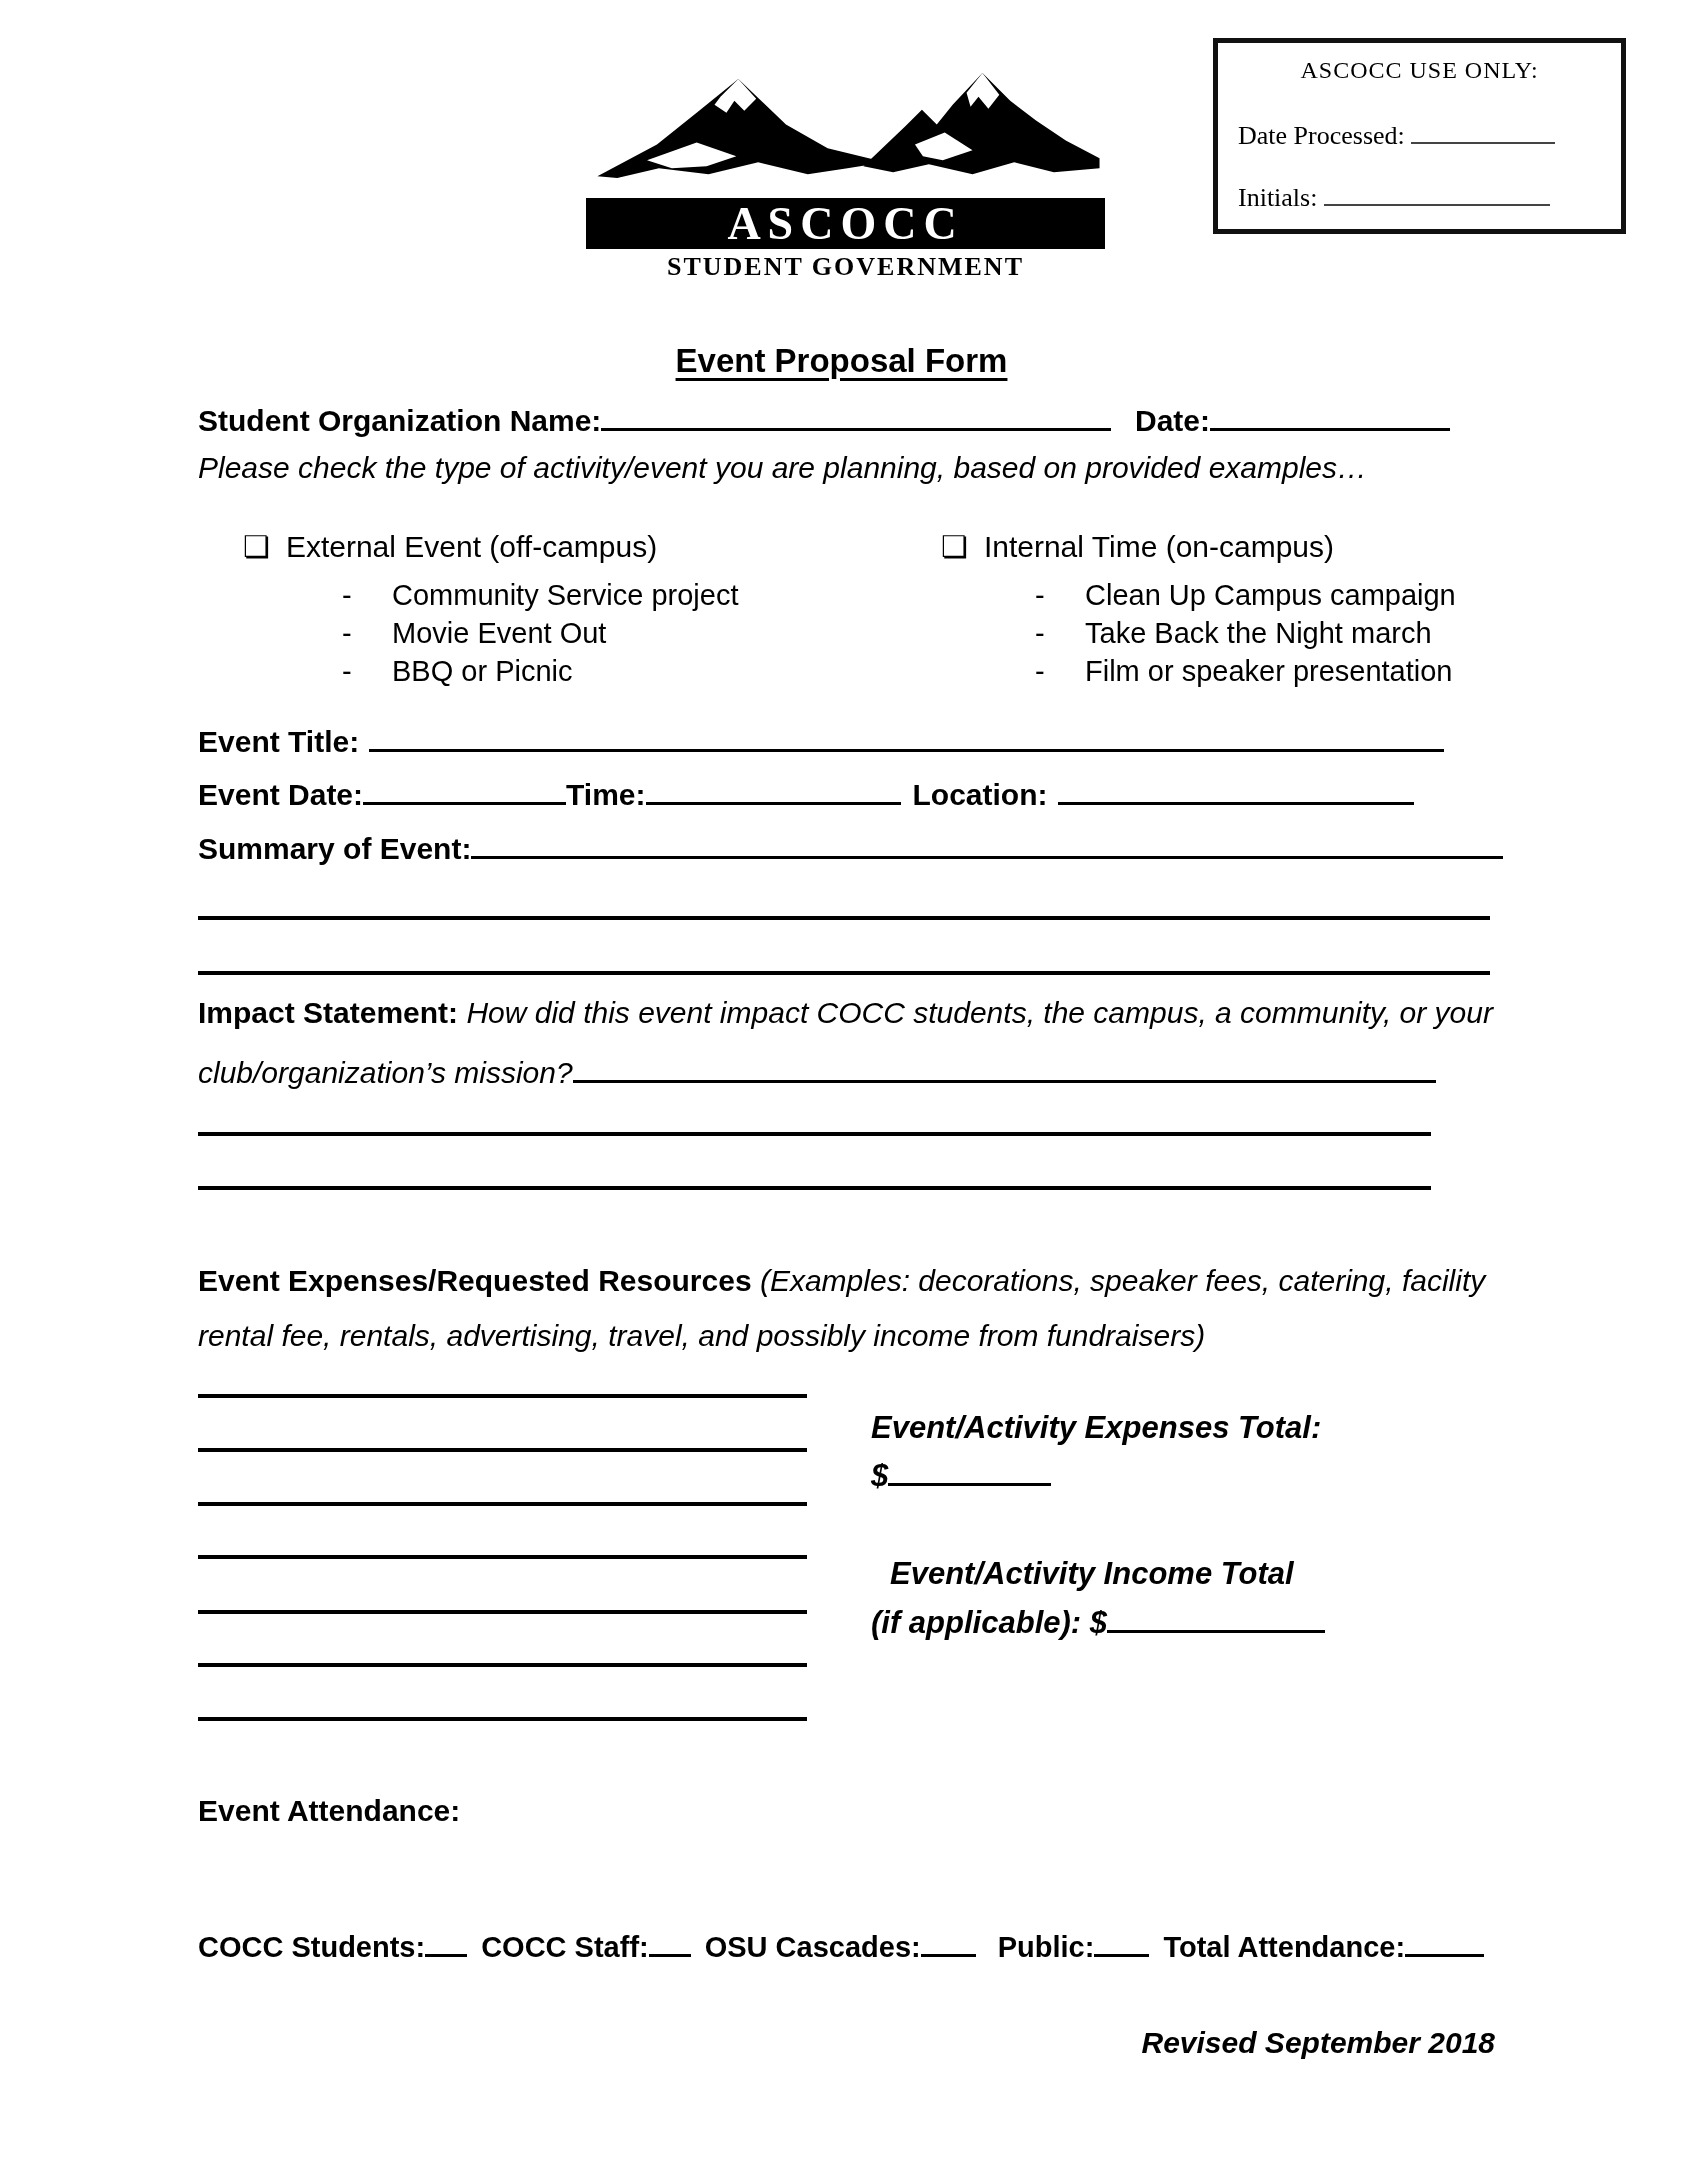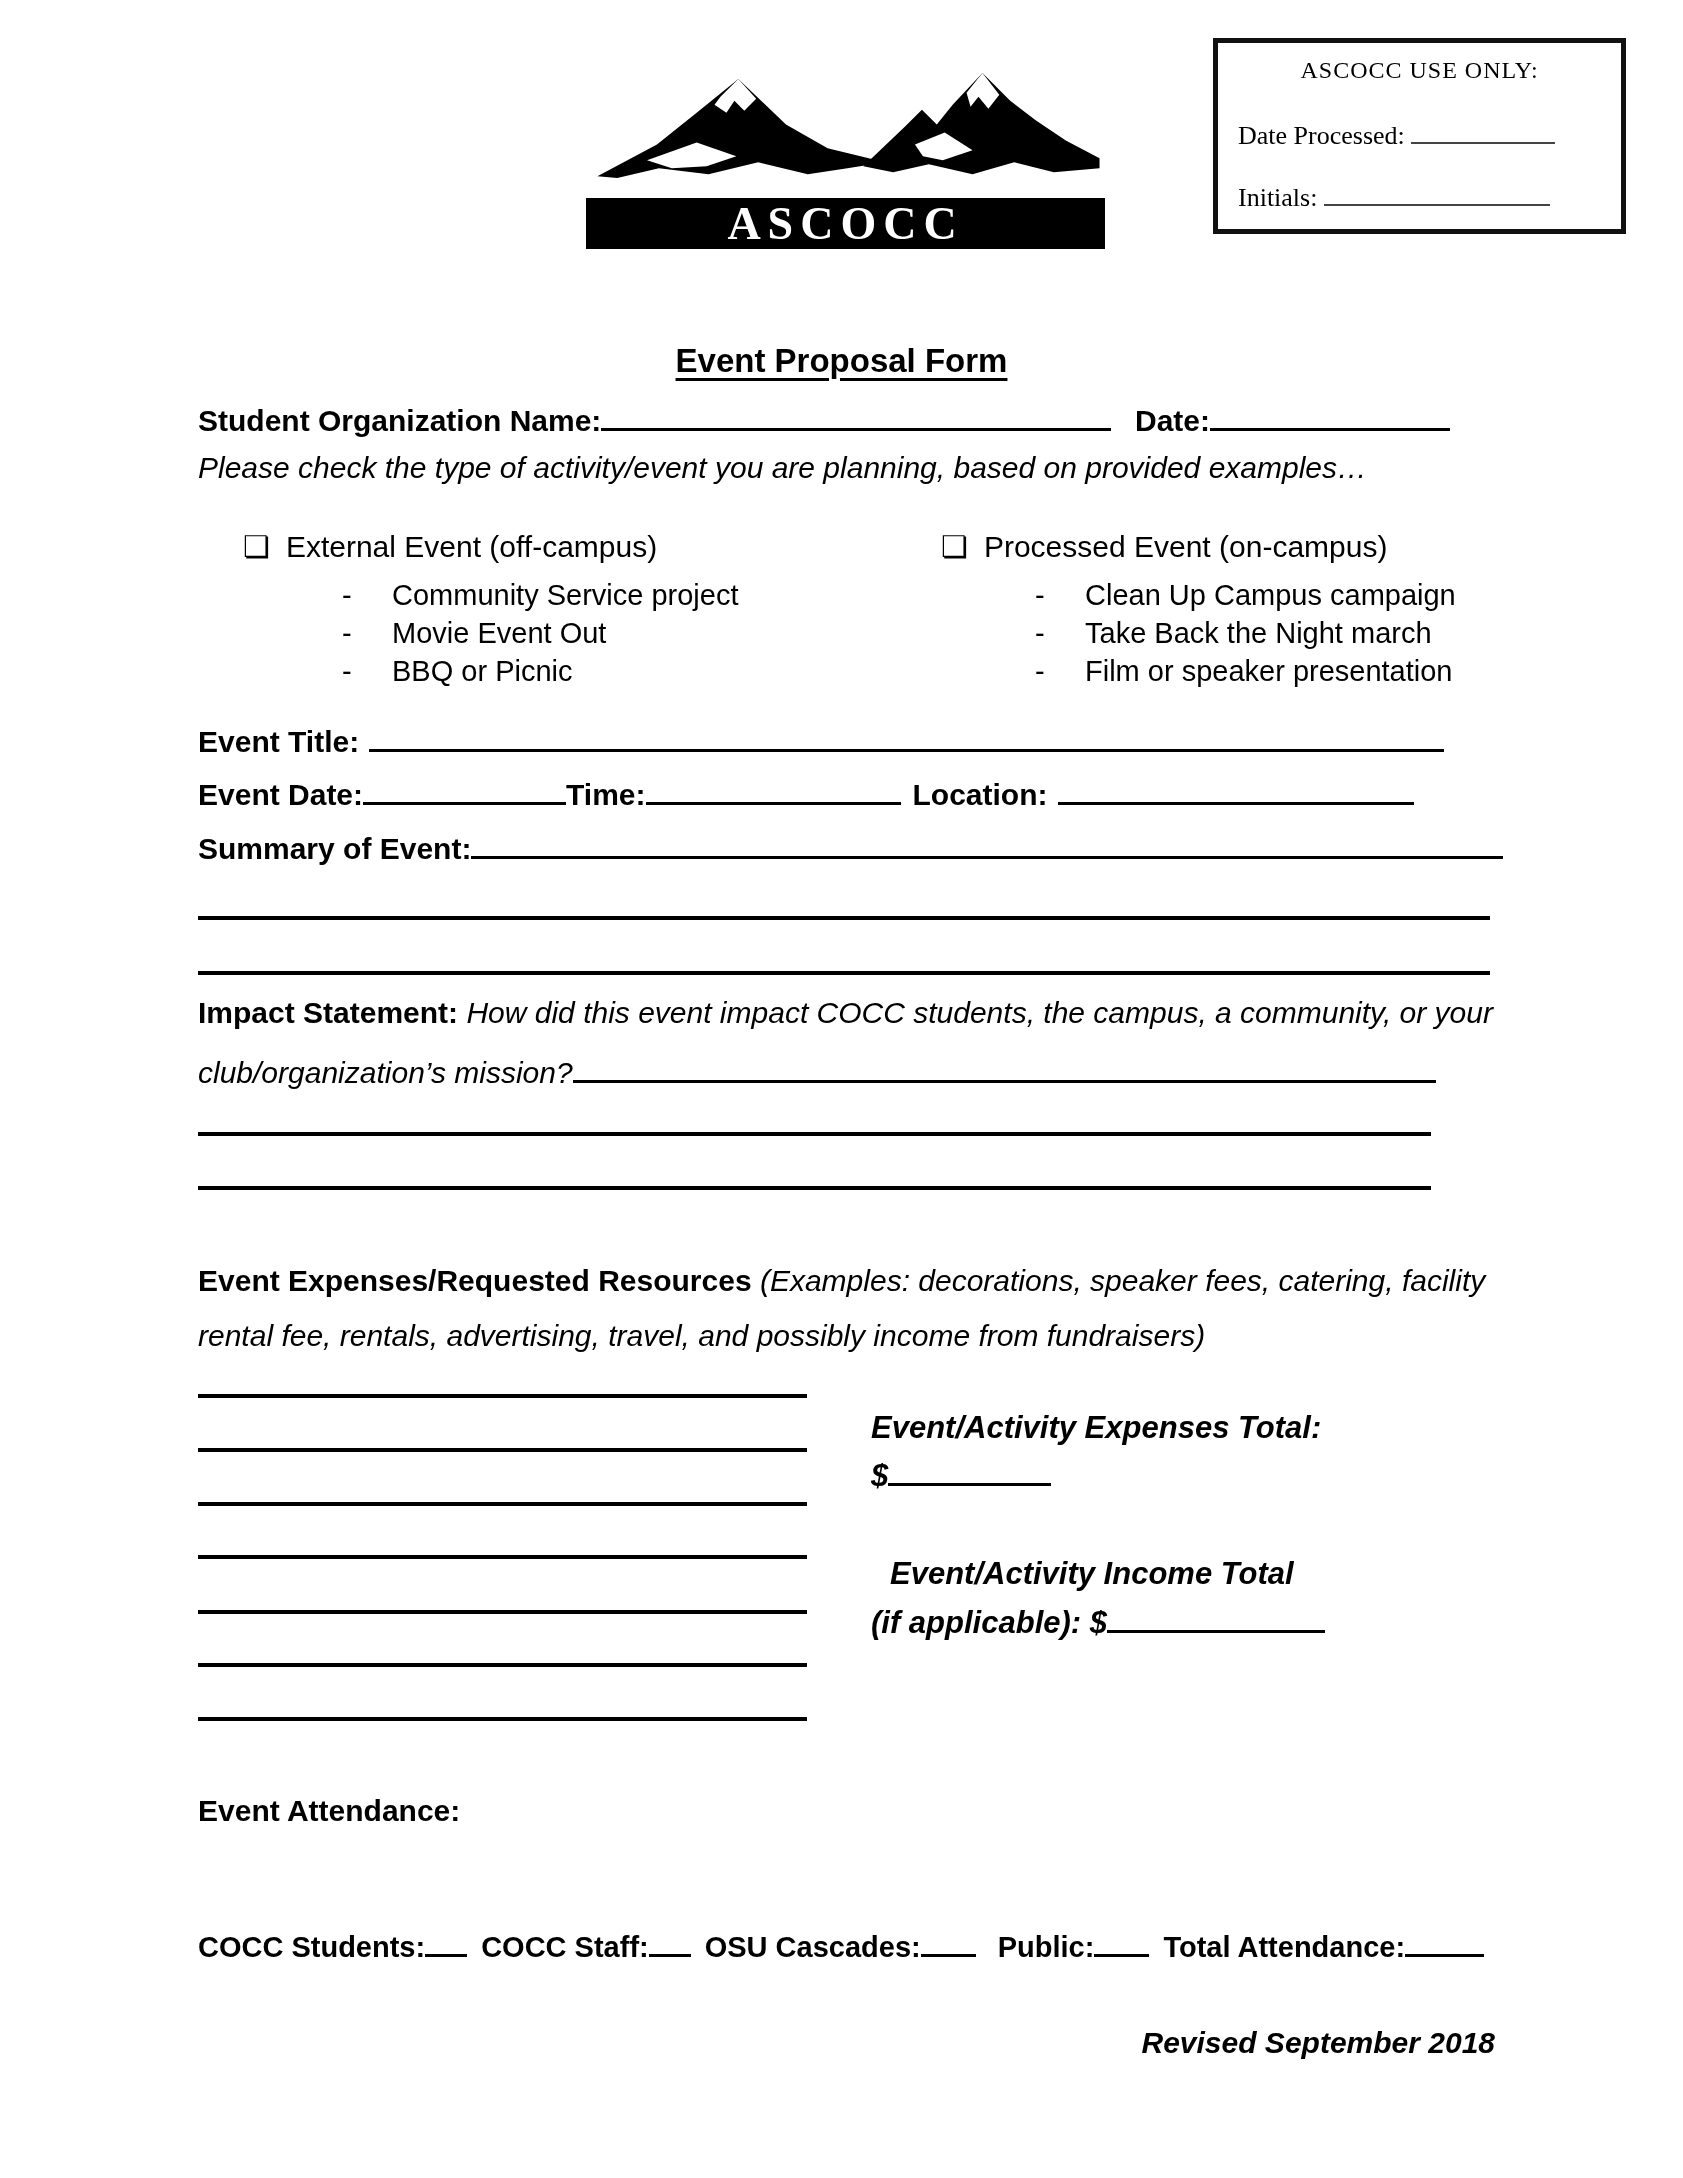--- a/index.html
+++ b/index.html
@@ -46,20 +46,21 @@
       <polygon fill="#000" points="10,112 70,80 110,48 152,14 175,36 200,60 242,84 300,98 262,104 222,110 172,98 122,110 72,104 30,114"></polygon>
       <polygon fill="#000" points="278,102 320,62 337,45 352,60 368,40 398,8 426,36 452,56 482,76 516,94 516,104 470,108 430,98 388,110 344,100 308,108"></polygon>
       <polygon fill="#fff" points="134,32 152,14 170,34 158,46 148,36 140,48 128,40"></polygon>
       <polygon fill="#fff" points="382,28 398,8 415,30 404,44 394,32 386,42"></polygon>
       <polygon fill="#fff" points="60,96 110,78 150,92 120,102 85,104"></polygon>
       <polygon fill="#fff" points="330,80 360,68 388,86 358,96 338,92"></polygon>
     </svg>
     <div class="banner">
       <span>ASCOCC</span>
     </div>
+    <div class="subtitle">STUDENT GOVERNMENT</div>
   </div>
 
   <div id="useonly">
     <div class="uo-title">ASCOCC USE ONLY:</div>
     <div class="uo-row" style="top:77px;">
       <span>Date Processed:</span>
       <span class="uo-blank" style="width:144px;"></span>
     </div>
     <div class="uo-row" style="top:139px;">
       <span>Initials:</span>
@@ -84,21 +85,21 @@
     </div>
     <div style="margin-left:99px;margin-top:12px;">
       <div class="cb-item"><span class="dash">-</span><span>Community Service project</span></div>
       <div class="cb-item"><span class="dash">-</span><span>Movie Event Out</span></div>
       <div class="cb-item"><span class="dash">-</span><span>BBQ or Picnic</span></div>
     </div>
   </div>
 
   <div class="abs" style="left:941px;top:529px;">
     <div class="fs30" style="white-space:nowrap;">
-      <span class="cbx">❏</span><span>Processed Event (on-campus)</span>
+      <span class="cbx">❏</span><span>Internal Time (on-campus)</span>
     </div>
     <div style="margin-left:94px;margin-top:12px;">
       <div class="cb-item"><span class="dash">-</span><span>Clean Up Campus campaign</span></div>
       <div class="cb-item"><span class="dash">-</span><span>Take Back the Night march</span></div>
       <div class="cb-item"><span class="dash">-</span><span>Film or speaker presentation</span></div>
     </div>
   </div>
 
   <div class="abs row fs30" style="left:198px;top:719px;width:1246px;">
     <span class="b">Event Title:</span>

